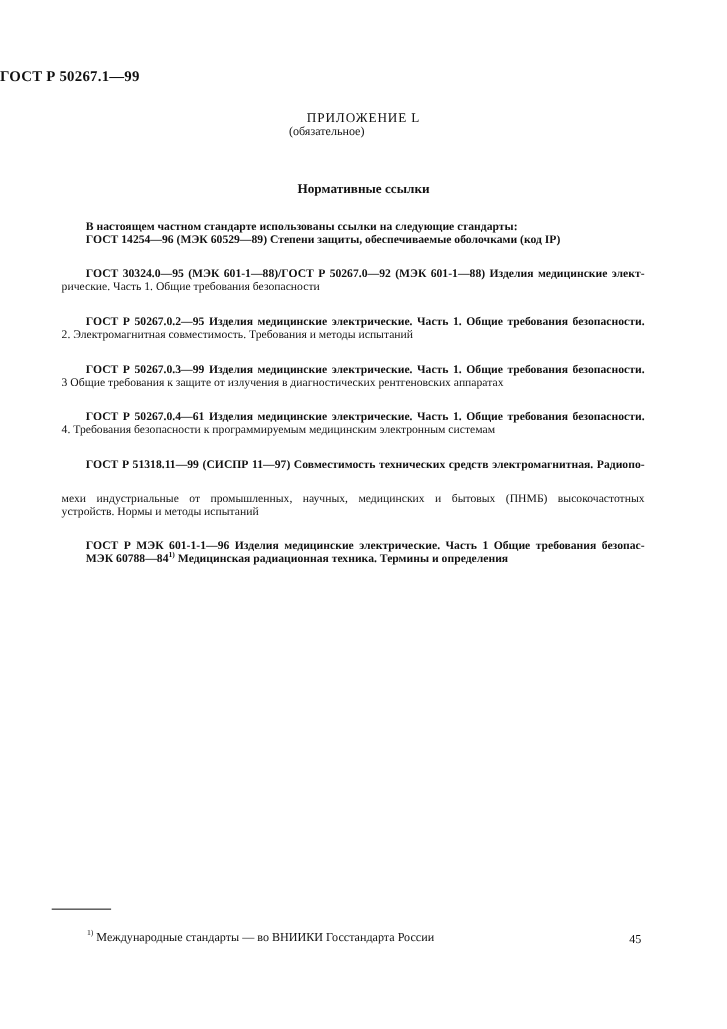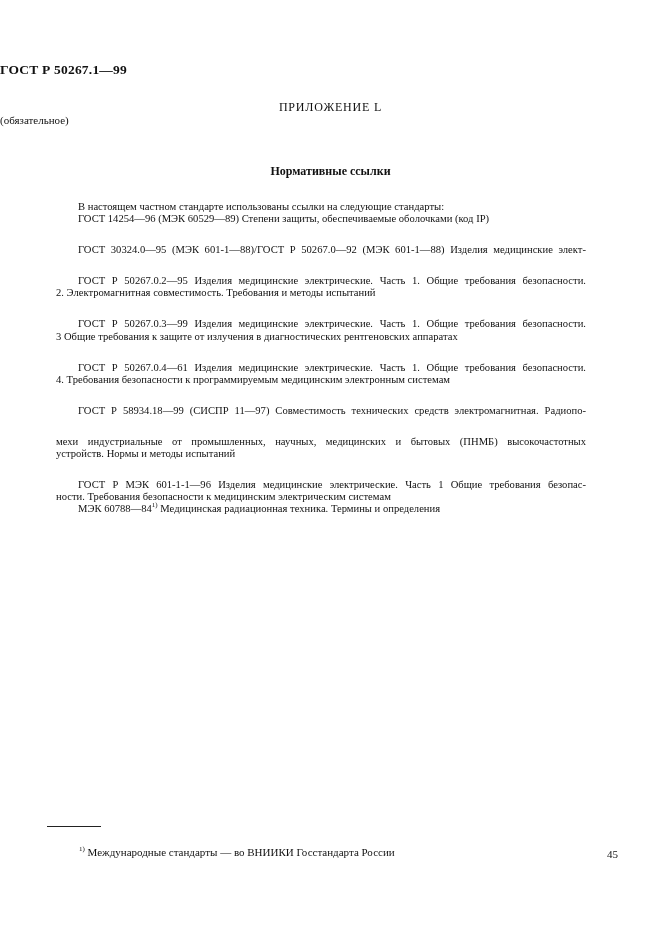--- a/index.html
+++ b/index.html
@@ -9,89 +9,89 @@
     }
     .header-code {
       position: absolute; left: 0; width: 606px; top: 62px; 
       font-weight: bold; font-size: 13.5px; letter-spacing: 0.2px;
     }
     .appendix-title {
       position: absolute; left: 0; width: 661px; top: 100px; text-align: center;
       font-size: 12px; letter-spacing: 0.8px;
     }
     .appendix-sub {
-      position: absolute; left: 0; width: 594px; top: 114px; text-align: left;
+      position: absolute; left: 0; width: 594px; top: 114px; text-align: center;
       font-size: 11px;
     }
     .section-title {
       position: absolute; left: 0; width: 661px; top: 164px; text-align: center;
       font-weight: bold; font-size: 12px;
     }
     .body-text {
       position: absolute; left: 56px; width: 530px; top: 201px;
       font-size: 10.6px; line-height: 12.1px;
     }
     .body-text p { margin: 0; text-align: justify; text-align-last: left; }
-    .body-text p.indent { text-indent: 22px; }
+    .body-text p.indent { text-indent: 22px; font-weight: bold; }
     .body-text p.full { text-align-last: justify; margin-top: 19px; }
     sup { font-size: 7px; line-height: 0; vertical-align: 5px; }
     .footnote-rule {
       position: absolute; left: 47px; top: 826px; width: 54px; height: 0;
       border-top: 1px solid #222;
     }
     .footnote {
       position: absolute; left: 79px; top: 846px; font-size: 11px; text-align: right;
     }
     .page-number {
-      position: absolute; left: 572px; top: 848px; font-size: 11px; margin-left: 35px;
+      position: absolute; left: 572px; top: 848px; font-size: 11px;
     }
   </style>
 </head>
 <body>
 
 <div class="header-code">ГОСТ Р 50267.1—99</div>
 
 <div class="appendix-title">ПРИЛОЖЕНИЕ L</div>
 <div class="appendix-sub">(обязательное)</div>
 
 <div class="section-title">Нормативные ссылки</div>
 
 <div class="body-text">
   <p class="indent">В настоящем частном стандарте использованы ссылки на следующие стандарты:</p>
 
   <p class="indent">ГОСТ 14254—96 (МЭК 60529—89) Степени защиты, обеспечиваемые оболочками (код IP)</p>
 
   <div>
     <p class="indent full">ГОСТ 30324.0—95 (МЭК 601-1—88)/ГОСТ Р 50267.0—92 (МЭК 601-1—88) Изделия медицинские элект-</p>
+    <p>рические. Часть 1. Общие требования безопасности</p>
   </div>
 
   <div>
     <p class="indent full">ГОСТ Р 50267.0.2—95 Изделия медицинские электрические. Часть 1. Общие требования безопасности.</p>
     <p>2. Электромагнитная совместимость. Требования и методы испытаний</p>
   </div>
 
   <div>
     <p class="indent full">ГОСТ Р 50267.0.3—99 Изделия медицинские электрические. Часть 1. Общие требования безопасности.</p>
     <p>3 Общие требования к защите от излучения в диагностических рентгеновских аппаратах</p>
   </div>
 
   <div>
     <p class="indent full">ГОСТ Р 50267.0.4—61 Изделия медицинские электрические. Часть 1. Общие требования безопасности.</p>
     <p>4. Требования безопасности к программируемым медицинским электронным системам</p>
   </div>
 
   <div>
-    <p class="indent full">ГОСТ Р 58934.18—99 (СИСПР 11—97) Совместимость технических средств электромагнитная. Радиопо-</p>
+    <p class="indent full">ГОСТ Р 51318.11—99 (СИСПР 11—97) Совместимость технических средств электромагнитная. Радиопо-</p>
     <p class="full">мехи индустриальные от промышленных, научных, медицинских и бытовых (ПНМБ) высокочастотных</p>
     <p>устройств. Нормы и методы испытаний</p>
   </div>
 
   <div>
     <p class="indent full">ГОСТ Р МЭК 601-1-1—96 Изделия медицинские электрические. Часть 1 Общие требования безопас-</p>
-    <p>ности. Требования безопасности к медицинским электрическим системам</p>
   </div>
 
 
   <p class="indent"><span>МЭК 60788—84</span><sup>1)</sup><span> Медицинская радиационная техника. Термины и определения</span></p>
 </div>
 
 <div class="footnote-rule"></div>
 <div class="footnote"><sup>1)</sup><span> Международные стандарты — во ВНИИКИ Госстандарта России</span></div>
 
 <div class="page-number">45</div>

